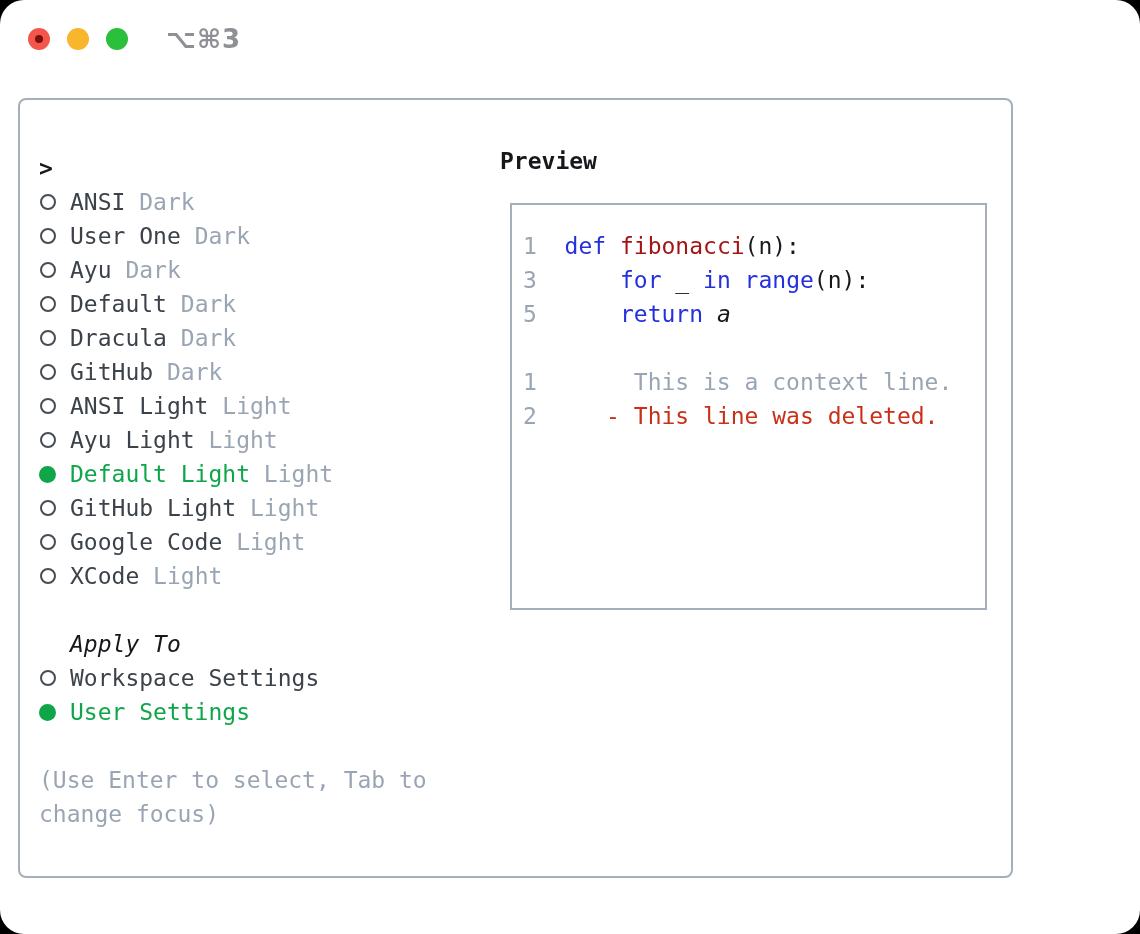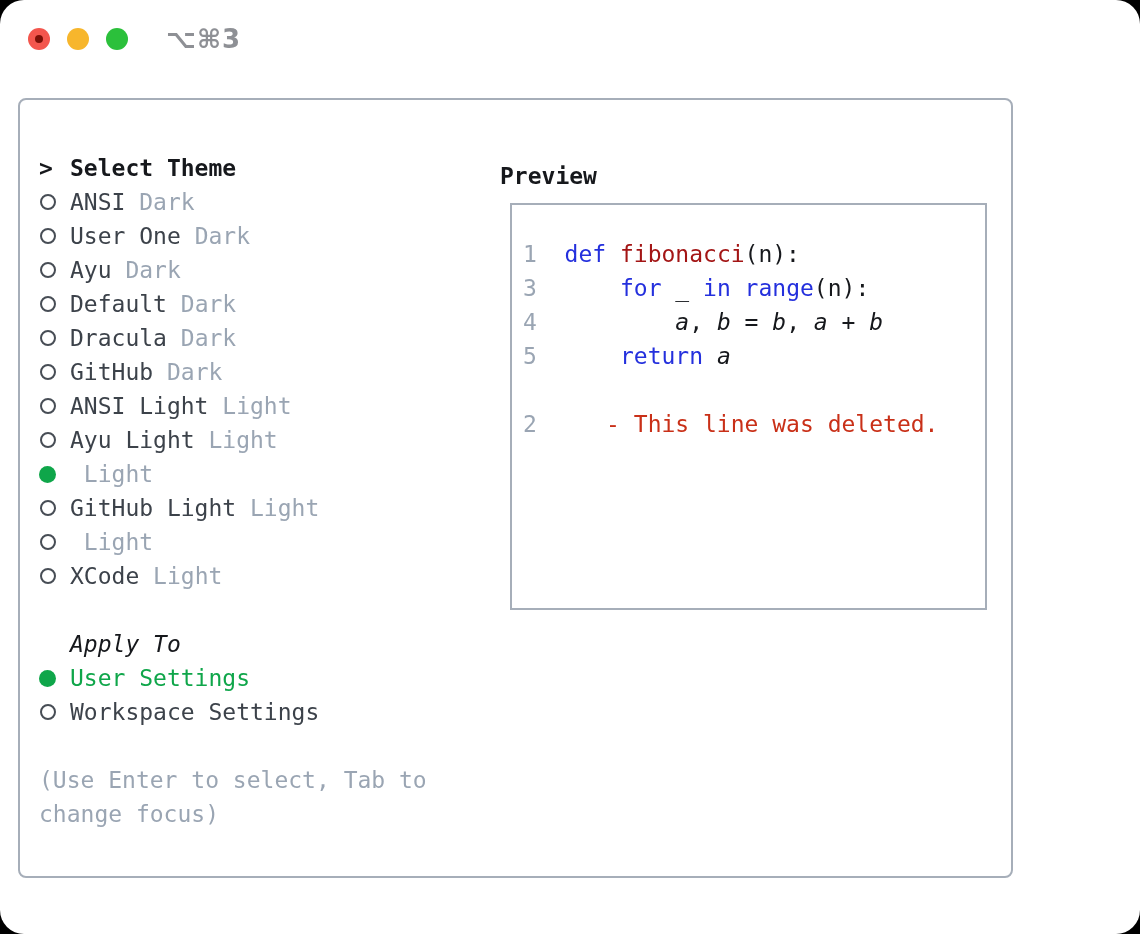--- a/index.html
+++ b/index.html
@@ -43,28 +43,28 @@
   .ringsel{
     width:17px;height:17px;border-radius:50%;background:var(--green);
     margin-left:0;display:block;border:none;
   }
   .badge{color:var(--muted);}
   .selname{color:var(--green);}
   .applyhdr{color:var(--ink);font-style:italic;}
   .hintrow{color:var(--muted);height:34px;line-height:34px;white-space:pre;}
   
   .preview-label{
-    position:absolute;left:480px;top:59px;height:34px;display:flex;align-items:center;
+    position:absolute;left:480px;top:44px;height:34px;display:flex;align-items:center;
     font-size:23px;font-weight:bold;color:var(--ink);
   }
   .preview-box{
     position:absolute;left:490px;top:103px;width:473px;height:403px;
     border:2px solid var(--border);background:#fff;overflow:hidden;
   }
-  .pre{padding:32px 0 0 11px;font-size:23px;color:var(--ink);}
+  .pre{padding:24px 0 0 11px;font-size:23px;color:var(--ink);}
   .pline{height:34px;line-height:34px;white-space:pre;}
   .num{color:var(--muted);}
   .kw{color:var(--kw);}
   .fn{color:var(--fn);}
   .var{font-style:italic;}
   .ctx{color:var(--muted);}
   .del{color:var(--del);}
   .add{color:var(--add);}
 </style>
 </head>
@@ -78,60 +78,59 @@
     <span class="light" style="left: 67px; background: rgb(247, 182, 44);"></span>
     <span class="light" style="left: 106px; background: rgb(43, 192, 59);"></span>
     <span class="app-title">⌥⌘3</span>
   </div>
 
   <div class="panel">
 
     <div class="list">
       <div class="row">
         <span class="slot prompt">&gt;</span>
-        <span class="hdrtext">Select Theme</span>
       </div>
       <div id="theme-rows">
           <div class="row"><span class="slot"><span class="ring"></span></span><span>ANSI</span><span class="badge"> Dark</span></div>
           <div class="row"><span class="slot"><span class="ring"></span></span><span>User One</span><span class="badge"> Dark</span></div>
           <div class="row"><span class="slot"><span class="ring"></span></span><span>Ayu</span><span class="badge"> Dark</span></div>
           <div class="row"><span class="slot"><span class="ring"></span></span><span>Default</span><span class="badge"> Dark</span></div>
           <div class="row"><span class="slot"><span class="ring"></span></span><span>Dracula</span><span class="badge"> Dark</span></div>
           <div class="row"><span class="slot"><span class="ring"></span></span><span>GitHub</span><span class="badge"> Dark</span></div>
           <div class="row"><span class="slot"><span class="ring"></span></span><span>ANSI Light</span><span class="badge"> Light</span></div>
           <div class="row"><span class="slot"><span class="ring"></span></span><span>Ayu Light</span><span class="badge"> Light</span></div>
-          <div class="row"><span class="slot"><span class="ringsel"></span></span><span class="badge"> Light</span></div>
+          <div class="row"><span class="slot"><span class="ringsel"></span></span><span class="selname">Default Light</span><span class="badge"> Light</span></div>
           <div class="row"><span class="slot"><span class="ring"></span></span><span>GitHub Light</span><span class="badge"> Light</span></div>
-          <div class="row"><span class="slot"><span class="ring"></span></span><span class="badge"> Light</span></div>
+          <div class="row"><span class="slot"><span class="ring"></span></span><span>Google Code</span><span class="badge"> Light</span></div>
           <div class="row"><span class="slot"><span class="ring"></span></span><span>XCode</span><span class="badge"> Light</span></div>
         </div>
       <div class="row"> </div>
       <div class="row">
         <span class="slot"></span>
         <span class="applyhdr">Apply To</span>
       </div>
       <div id="apply-rows">
+          <div class="row"><span class="slot"><span class="ring"></span></span><span>Workspace Settings</span></div>
           <div class="row"><span class="slot"><span class="ringsel"></span></span><span class="selname">User Settings</span></div>
-          <div class="row"><span class="slot"><span class="ring"></span></span><span>Workspace Settings</span></div>
         </div>
       <div class="row"> </div>
       <div id="hint-rows">
           <div class="hintrow">(Use Enter to select, Tab to</div>
           <div class="hintrow">change focus)</div>
         </div>
     </div>
 
     <div class="preview-label">
       <span>Preview</span>
     </div>
     <div class="preview-box">
       <div class="pre" id="preview-pre">
           <div class="pline"><span class="num">1  </span><span class="kw">def</span><span> </span><span class="fn">fibonacci</span><span>(n):</span></div>
           <div class="pline"><span class="num">3  </span><span>    </span><span class="kw">for</span><span> _ </span><span class="kw">in</span><span> </span><span class="kw">range</span><span>(n):</span></div>
-          <div class="pline"><span class="num">4  </span><span>        </span><span class="var">a</span><span>, </span><span class="var">b</span><span> = </span><span class="var">b</span><span>, </span><span class="var">a</span><span> + </span><span class="var">b</span></div>
           <div class="pline"><span class="num">5  </span><span>    </span><span class="kw">return</span><span> </span><span class="var">a</span></div>
           <div class="pline"> </div>
+          <div class="pline"><span class="num">1     </span><span class="ctx">  This is a context line.</span></div>
           <div class="pline"><span class="num">2     </span><span class="del">- This line was deleted.</span></div>
         </div>
     </div>
 
   </div>
 </div>
 
 </body></html>

